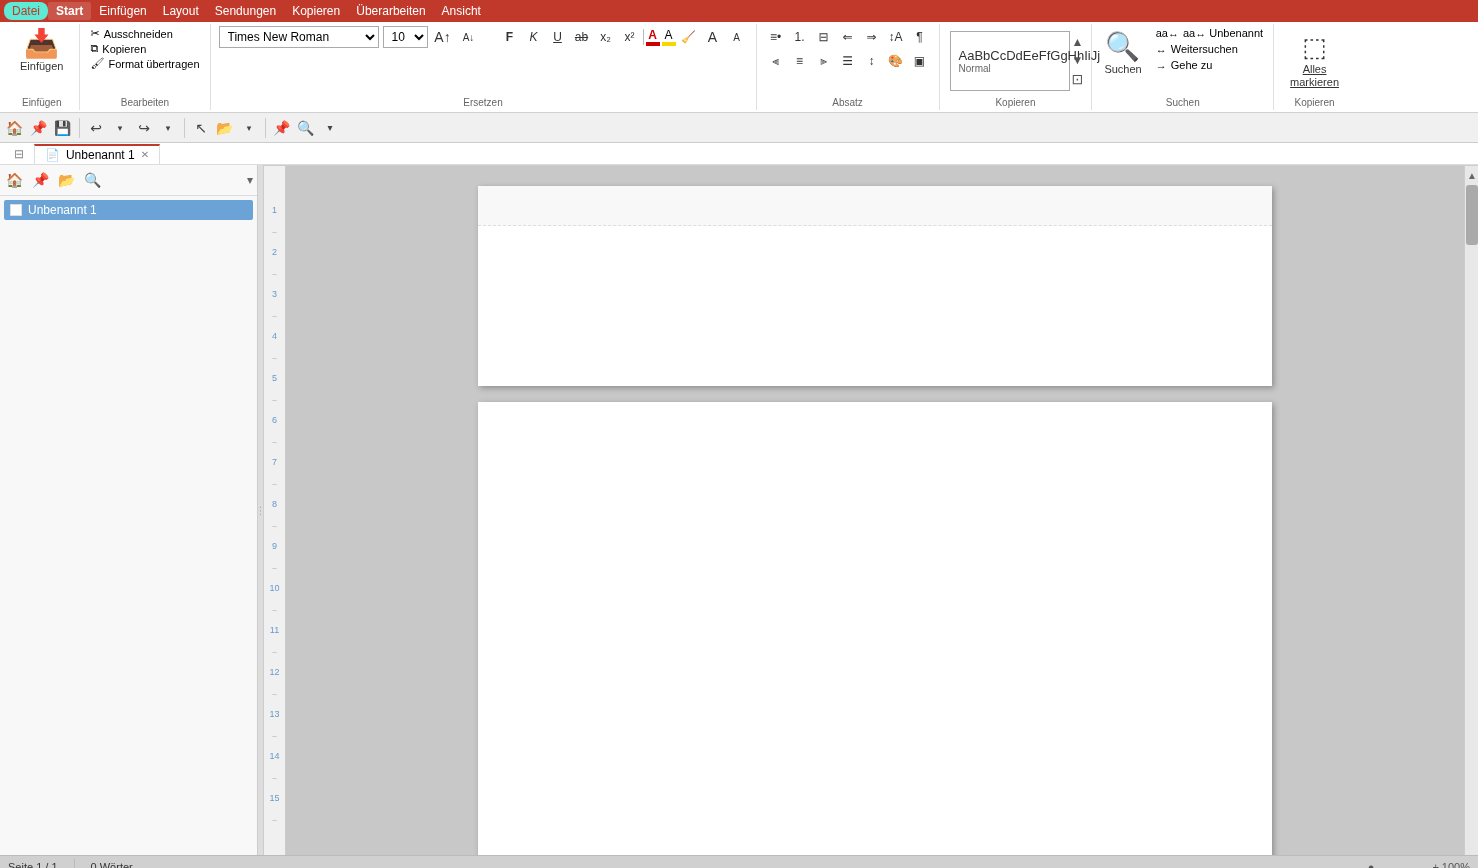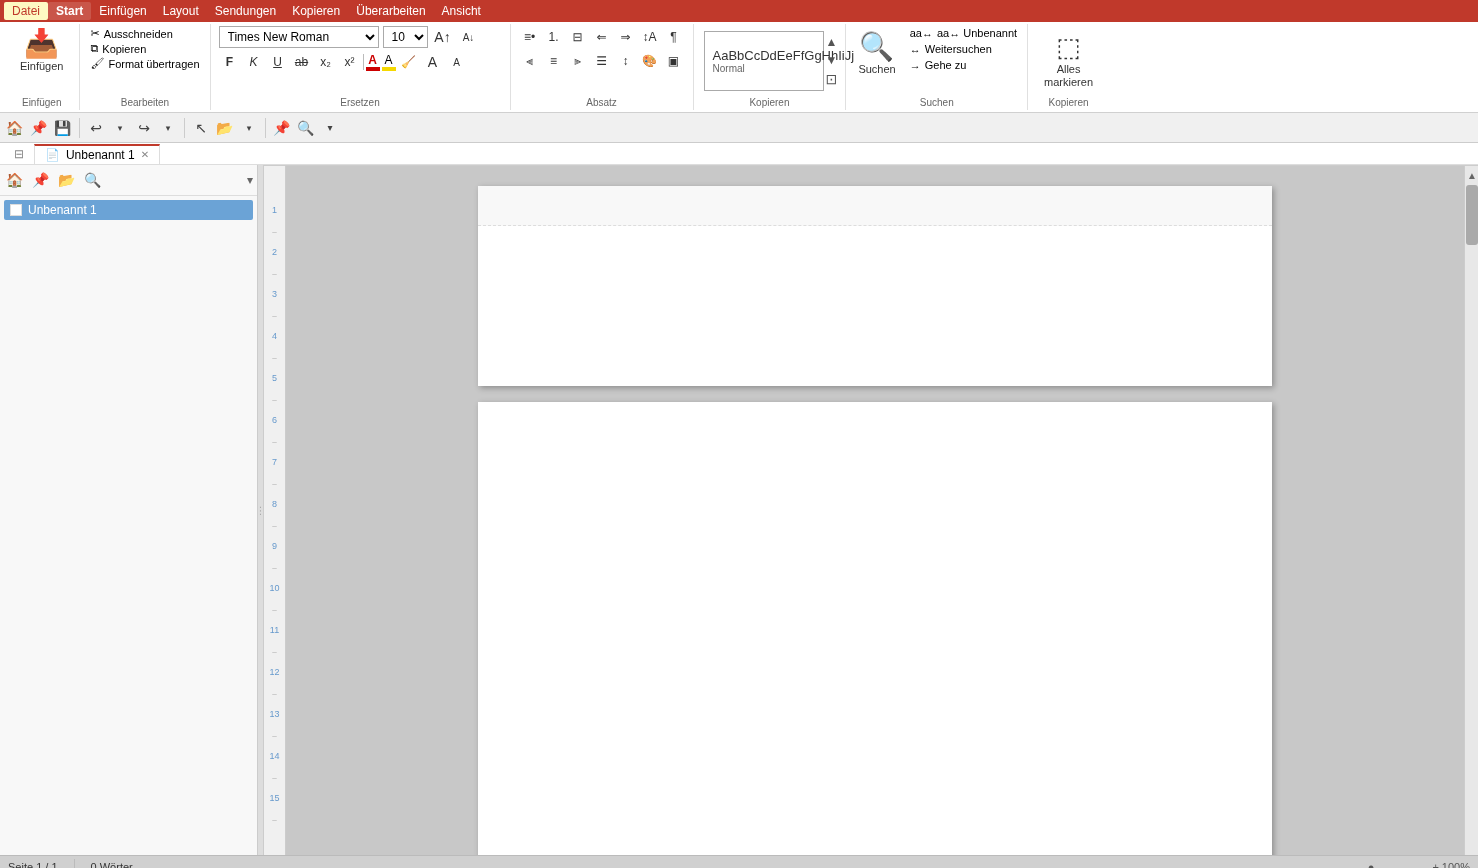--- a/index.html
+++ b/index.html
@@ -13,21 +13,21 @@
       height: 22px;
       padding: 0 4px;
       color: white;
       font-size: 12px;
     }
     .menu-bar .menu-item {
       padding: 2px 8px;
       cursor: pointer;
       border-radius: 2px;
     }
-    .menu-bar .menu-item.active { background: #fef9c3; color: #c0392b; }
+    .menu-bar .menu-item.active { background: #5eead4; color: #c0392b; border-radius: 8px; }
 
     
     .ribbon {
       background: #fff;
       border-bottom: 1px solid #d0d0d0;
       display: flex;
       flex-direction: column;
     }
 
     .ribbon-content {
@@ -553,21 +553,21 @@
           <div class="bearbeiten-item">
             <span>🖌</span>
             <span>Format übertragen</span>
           </div>
         </div>
       </div>
       <div class="ribbon-group-label">Bearbeiten</div>
     </div>
 
     <div class="ribbon-group" style="min-width:300px;">
-      <div class="ribbon-group-content" style="flex-direction:column; gap:3px;">
+      <div class="ribbon-group-content" style="flex-direction:row; gap:19px;">
         <div class="zeichen-row1">
           <select class="font-selector">
             <option>Times New Roman</option>
             <option>Arial</option>
             <option>Calibri</option>
           </select>
           <select class="size-selector">
             <option>10</option>
             <option>11</option>
             <option>12</option>
@@ -667,21 +667,21 @@
           </div>
         </div>
       </div>
       <div class="ribbon-group-label">Suchen</div>
     </div>
 
     <div class="ribbon-group" style="border-right:none; min-width:80px;">
       <div class="ribbon-group-content auswahl-group">
         <div class="alles-markieren-btn">
           <span class="icon-large" style="font-size:26px;">⬚</span>
-          <span style="text-align:center; line-height:1.2;">Alles<br>markieren</span>
+          <span style="text-align:center; line-height:1.2;text-decoration:underline;">Alles<br>markieren</span>
         </div>
       </div>
       <div class="ribbon-group-label">Kopieren</div>
     </div>
 
   </div>
 </div>
 
 <div class="quick-access">
   <div class="qa-btn">🏠</div>

